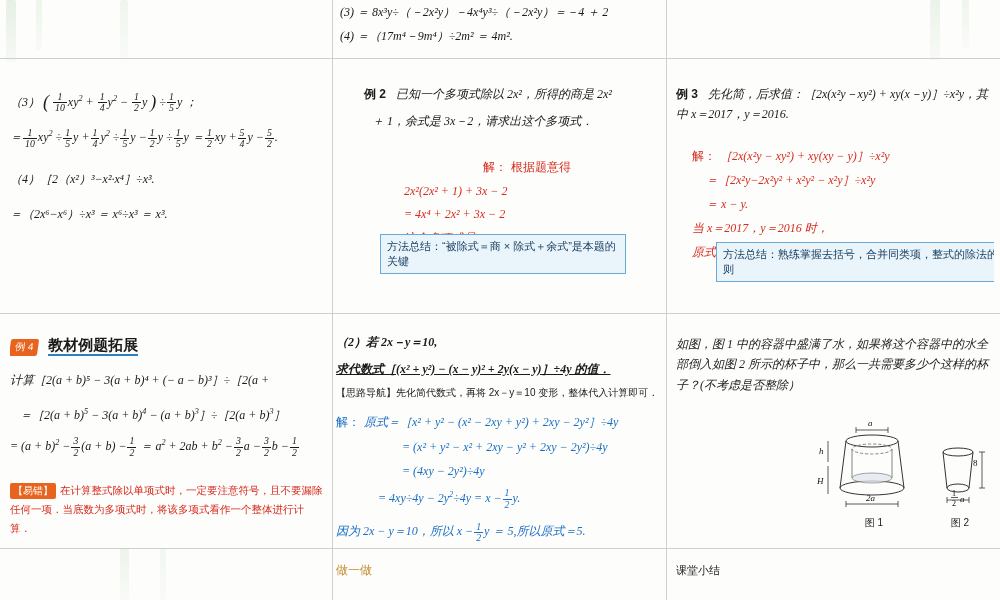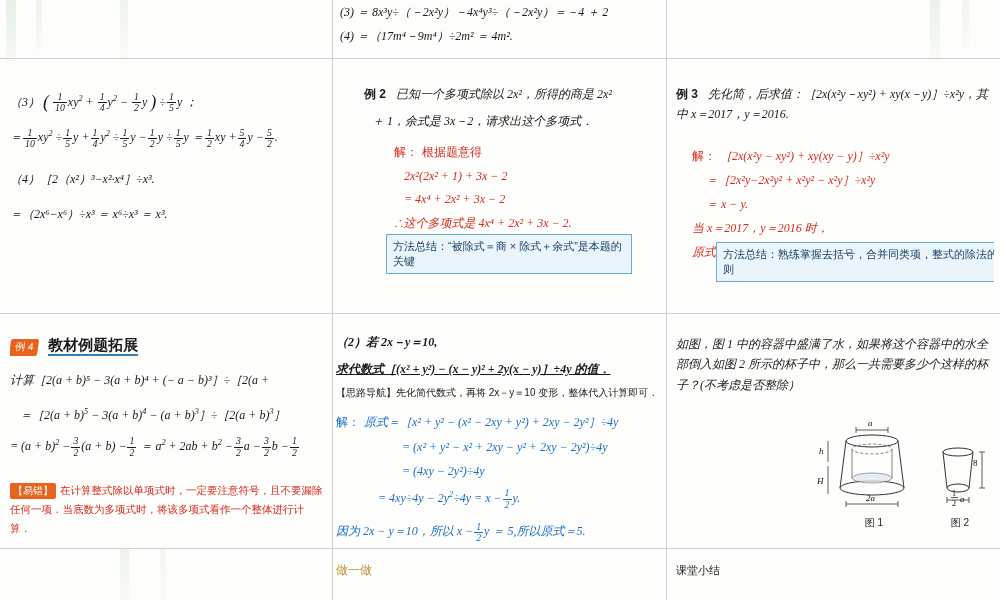--- a/index.html
+++ b/index.html
@@ -150,29 +150,29 @@
     <div class="math sm dark" style="margin-top:18px;">＝（2x⁶−x⁶）÷x³ ＝ x⁶÷x³ ＝ x³.</div>
   </div>
 
   <div class="panel" style="left:342px; top:66px; width:318px; height:240px;">
     <div style="margin-top:18px; padding-left:22px;">
       <span class="txt sm dark" style="font-weight:bold;">例 2</span>
       <span class="math sm dark" style="margin-left:6px;">已知一个多项式除以 2x²，所得的商是 2x²</span>
     </div>
     <div class="math sm dark" style="margin-top:10px; padding-left:30px;">＋ 1，余式是 3x－2，请求出这个多项式．</div>
 
-    <div style="margin-top:12px; padding-left:52px;">
+    <div style="margin-top:27px; padding-left:52px;text-align:center;">
       <span class="txt sm red">解：</span>
       <span class="txt sm red">根据题意得</span>
     </div>
     <div class="math sm red" style="margin-top:8px; padding-left:62px;">2x²(2x² + 1) + 3x − 2</div>
     <div class="math sm red" style="margin-top:8px; padding-left:62px;">= 4x⁴ + 2x² + 3x − 2</div>
     <div class="math sm red" style="margin-top:8px; padding-left:52px;">∴这个多项式是 4x⁴ + 2x² + 3x − 2.</div>
 
-    <div class="callout" style="position:absolute; left:44px; top:168px; width:246px;">方法总结：“被除式＝商 × 除式＋余式”是本题的关键</div>
+    <div class="callout" style="position:absolute; left:38px; top:168px; width:246px;">方法总结：“被除式＝商 × 除式＋余式”是本题的关键</div>
   </div>
 
   <div class="panel" style="left:676px; top:66px; width:318px; height:240px;">
     <div style="margin-top:18px;">
       <span class="txt sm dark" style="font-weight:bold;">例 3</span>
       <span class="math sm dark" style="margin-left:6px; line-height:1.7;">先化简，后求值：［2x(x²y－xy²) + xy(x－y)］÷x²y，其中 x＝2017，y＝2016.</span>
     </div>
 
     <div style="margin-top:21px; padding-left:16px;">
       <span class="txt sm red">解：</span>

